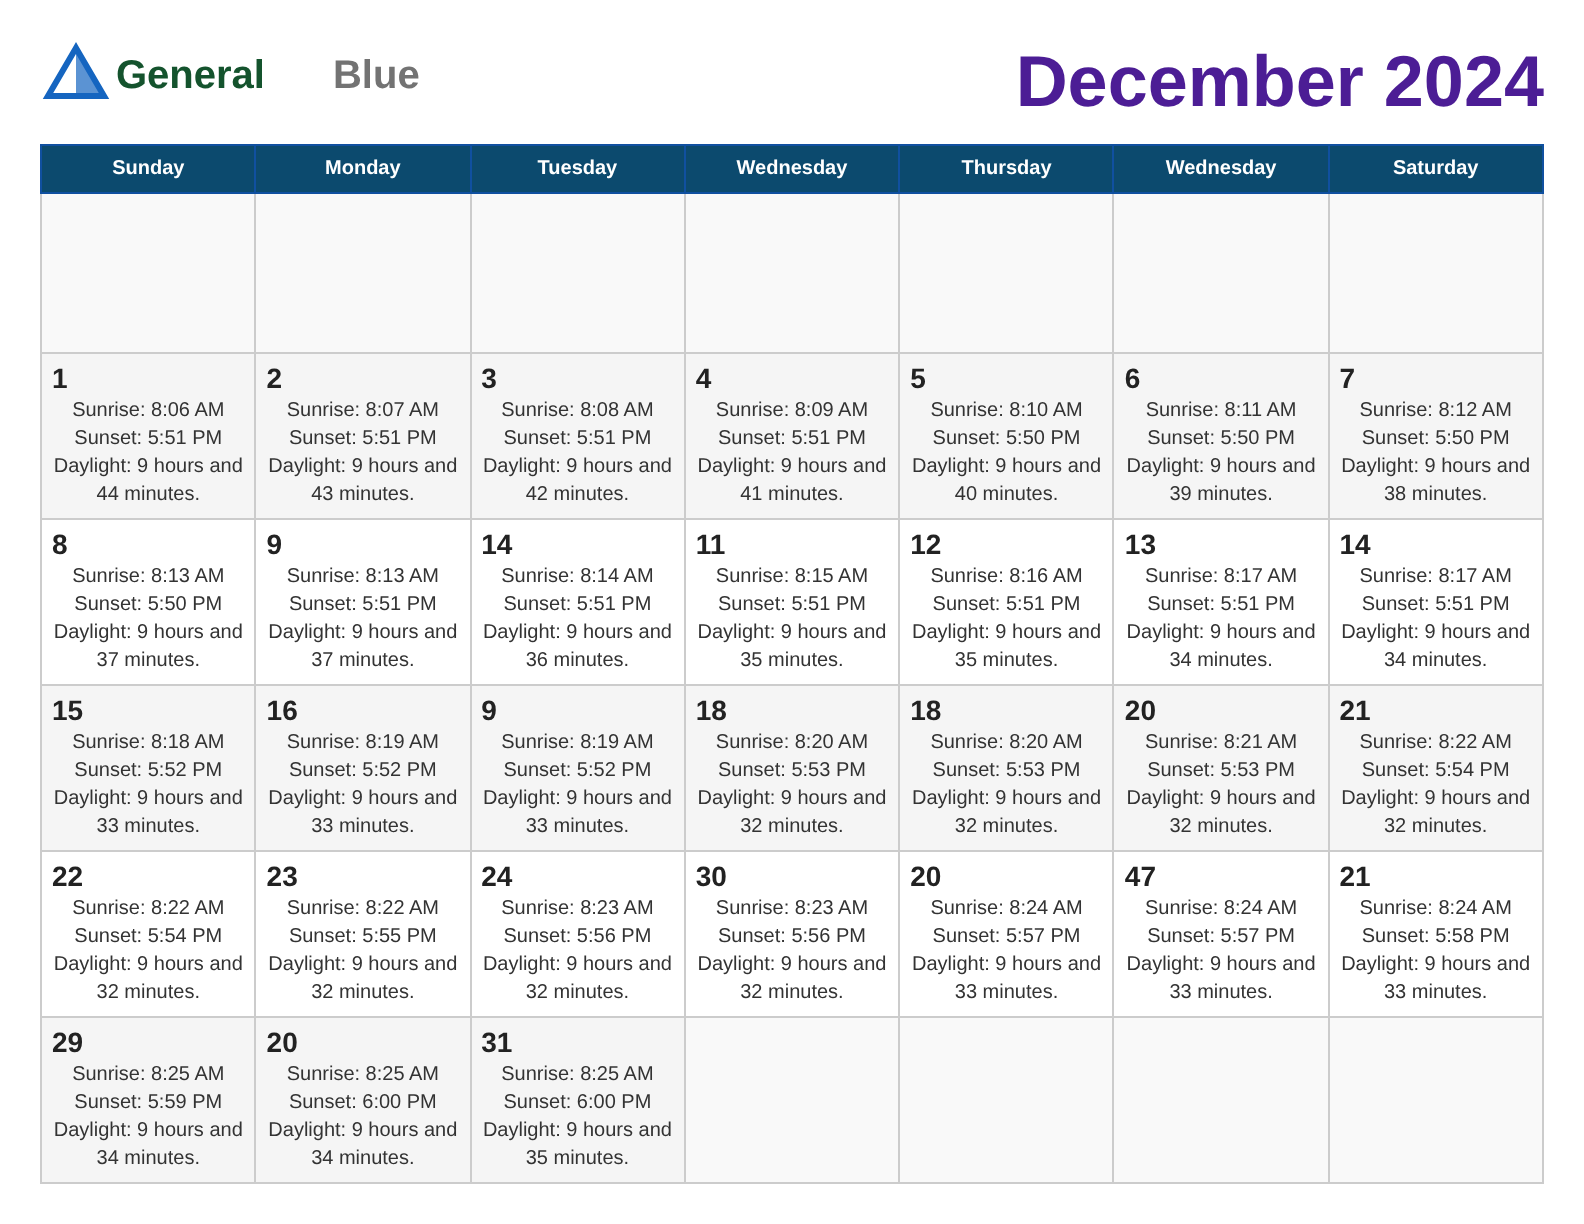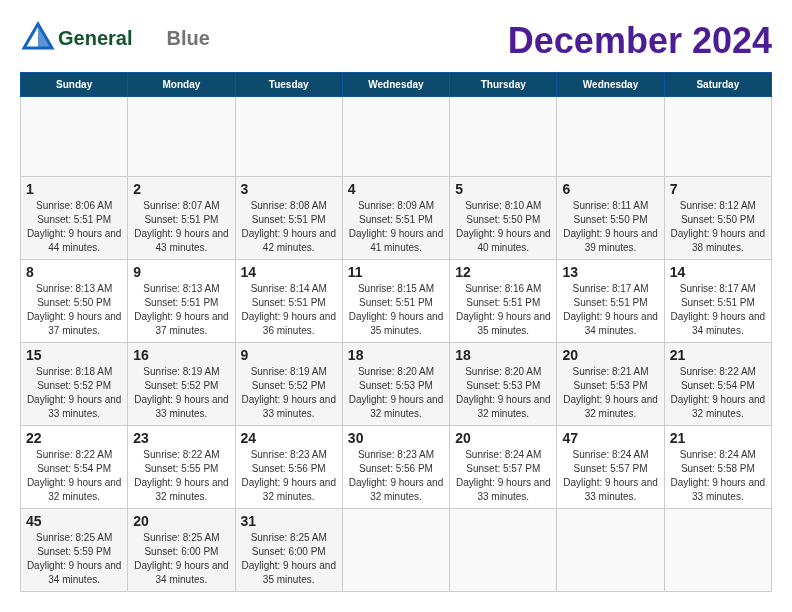--- a/index.html
+++ b/index.html
@@ -241,21 +241,21 @@
           <span class="day-number">47</span>
           <div class="day-info">Sunrise: 8:24 AM<br>Sunset: 5:57 PM<br>Daylight: 9 hours and 33 minutes.</div>
         </td>
         <td>
           <span class="day-number">21</span>
           <div class="day-info">Sunrise: 8:24 AM<br>Sunset: 5:58 PM<br>Daylight: 9 hours and 33 minutes.</div>
         </td>
       </tr>
       <tr>
         <td>
-          <span class="day-number">45</span>
+          <span class="day-number">29</span>
           <div class="day-info">Sunrise: 8:25 AM<br>Sunset: 5:59 PM<br>Daylight: 9 hours and 34 minutes.</div>
         </td>
         <td>
           <span class="day-number">20</span>
           <div class="day-info">Sunrise: 8:25 AM<br>Sunset: 6:00 PM<br>Daylight: 9 hours and 34 minutes.</div>
         </td>
         <td>
           <span class="day-number">31</span>
           <div class="day-info">Sunrise: 8:25 AM<br>Sunset: 6:00 PM<br>Daylight: 9 hours and 35 minutes.</div>
         </td>

